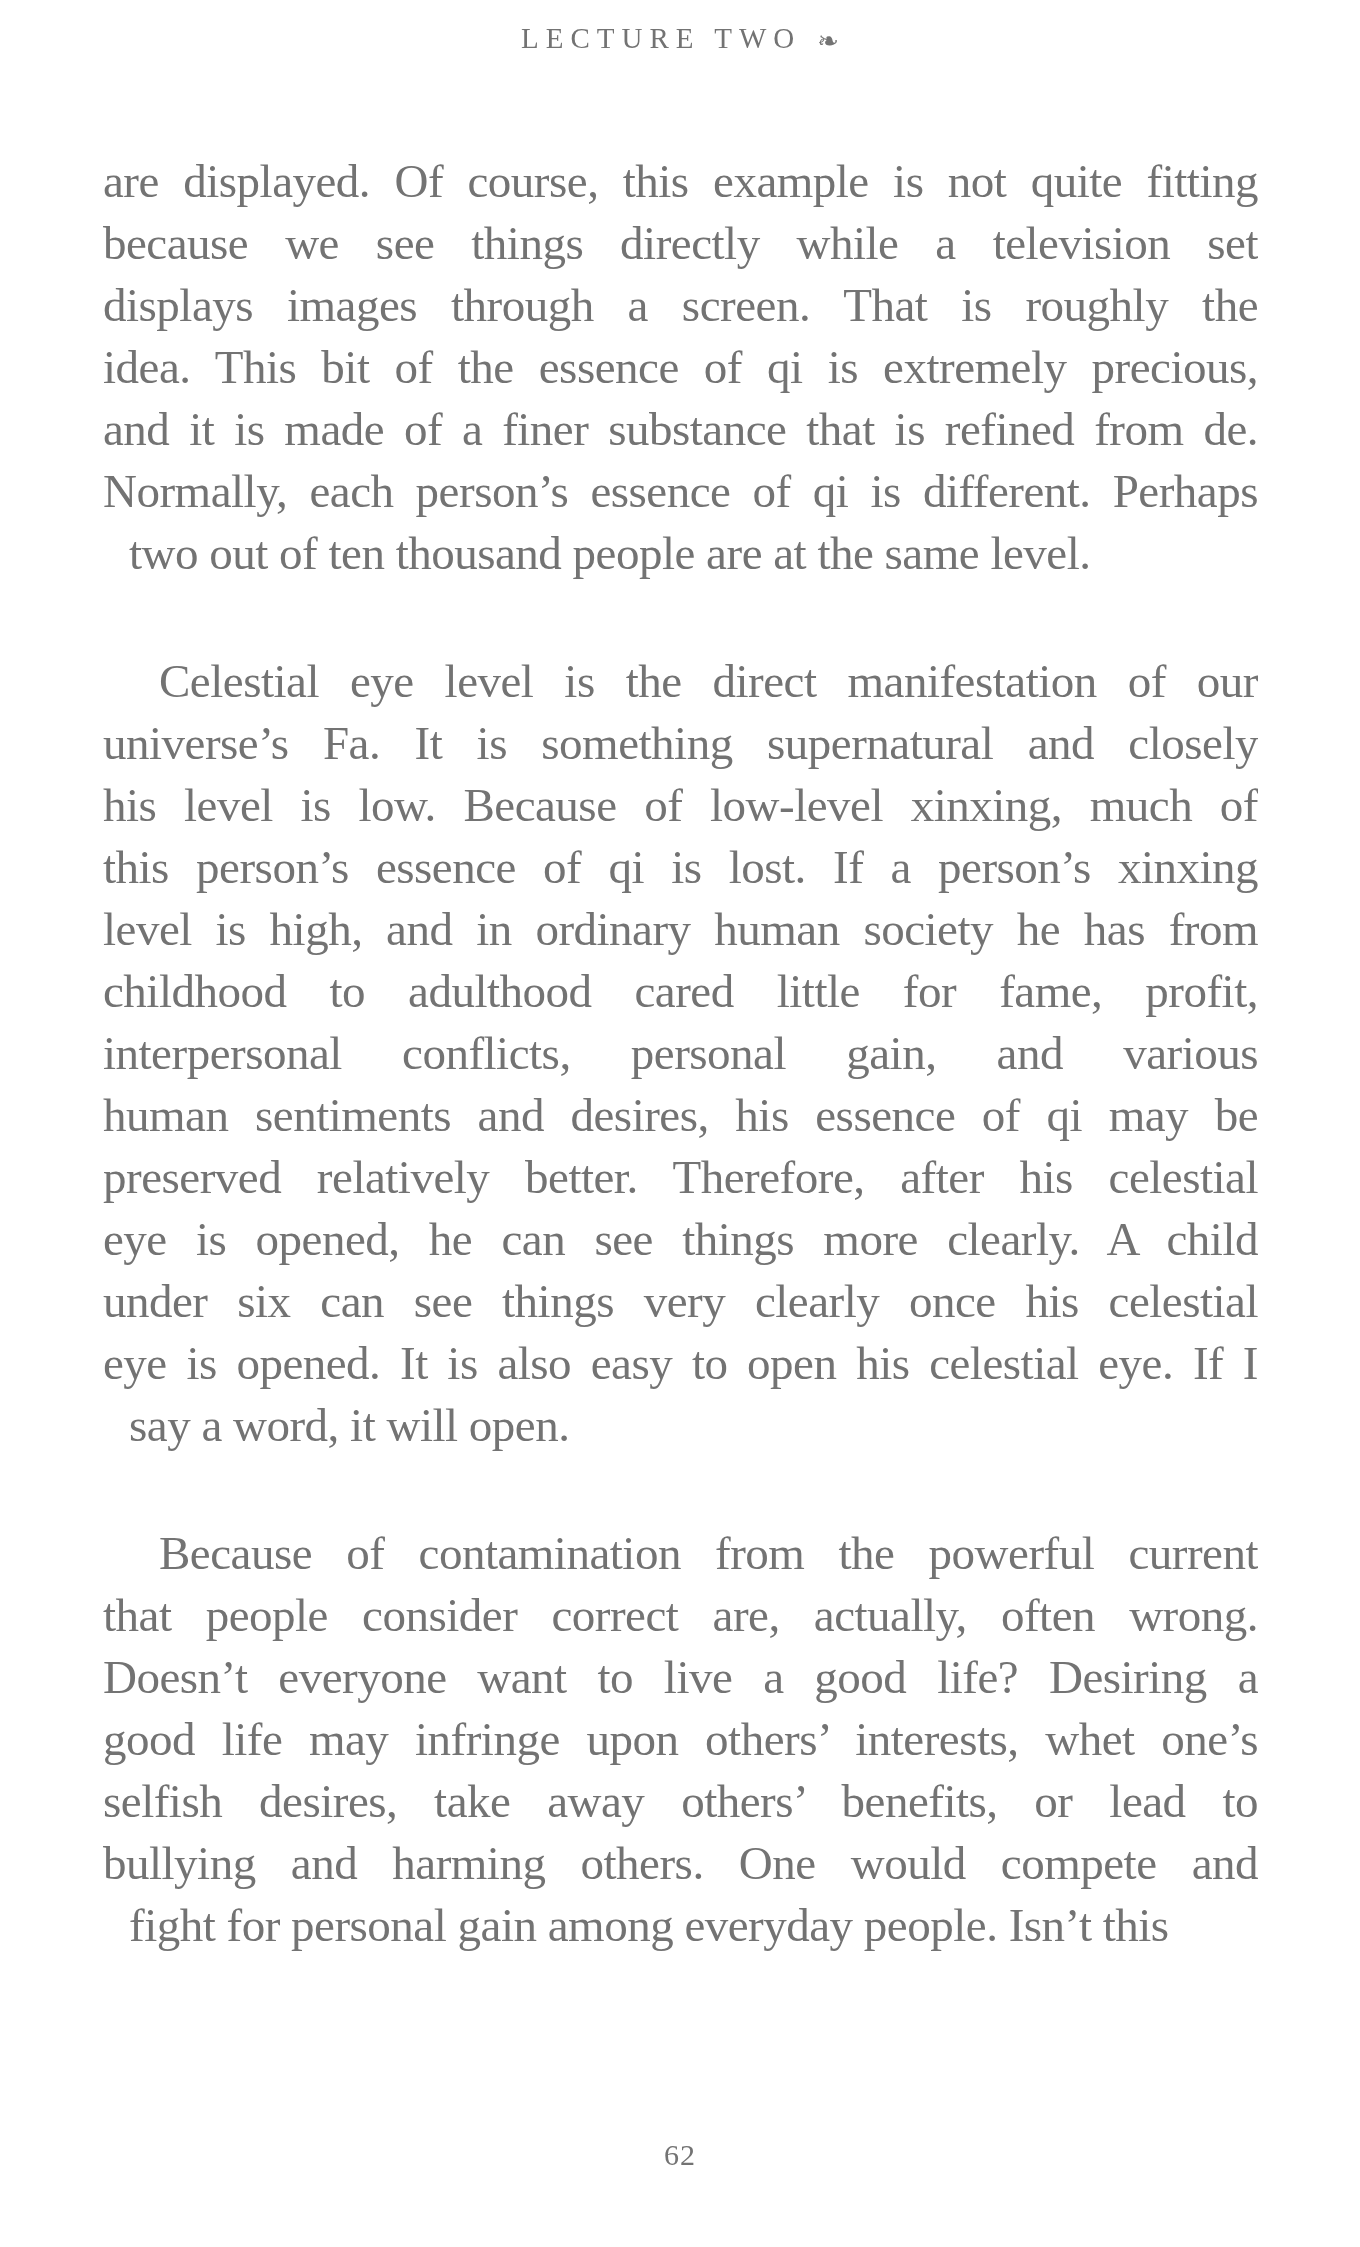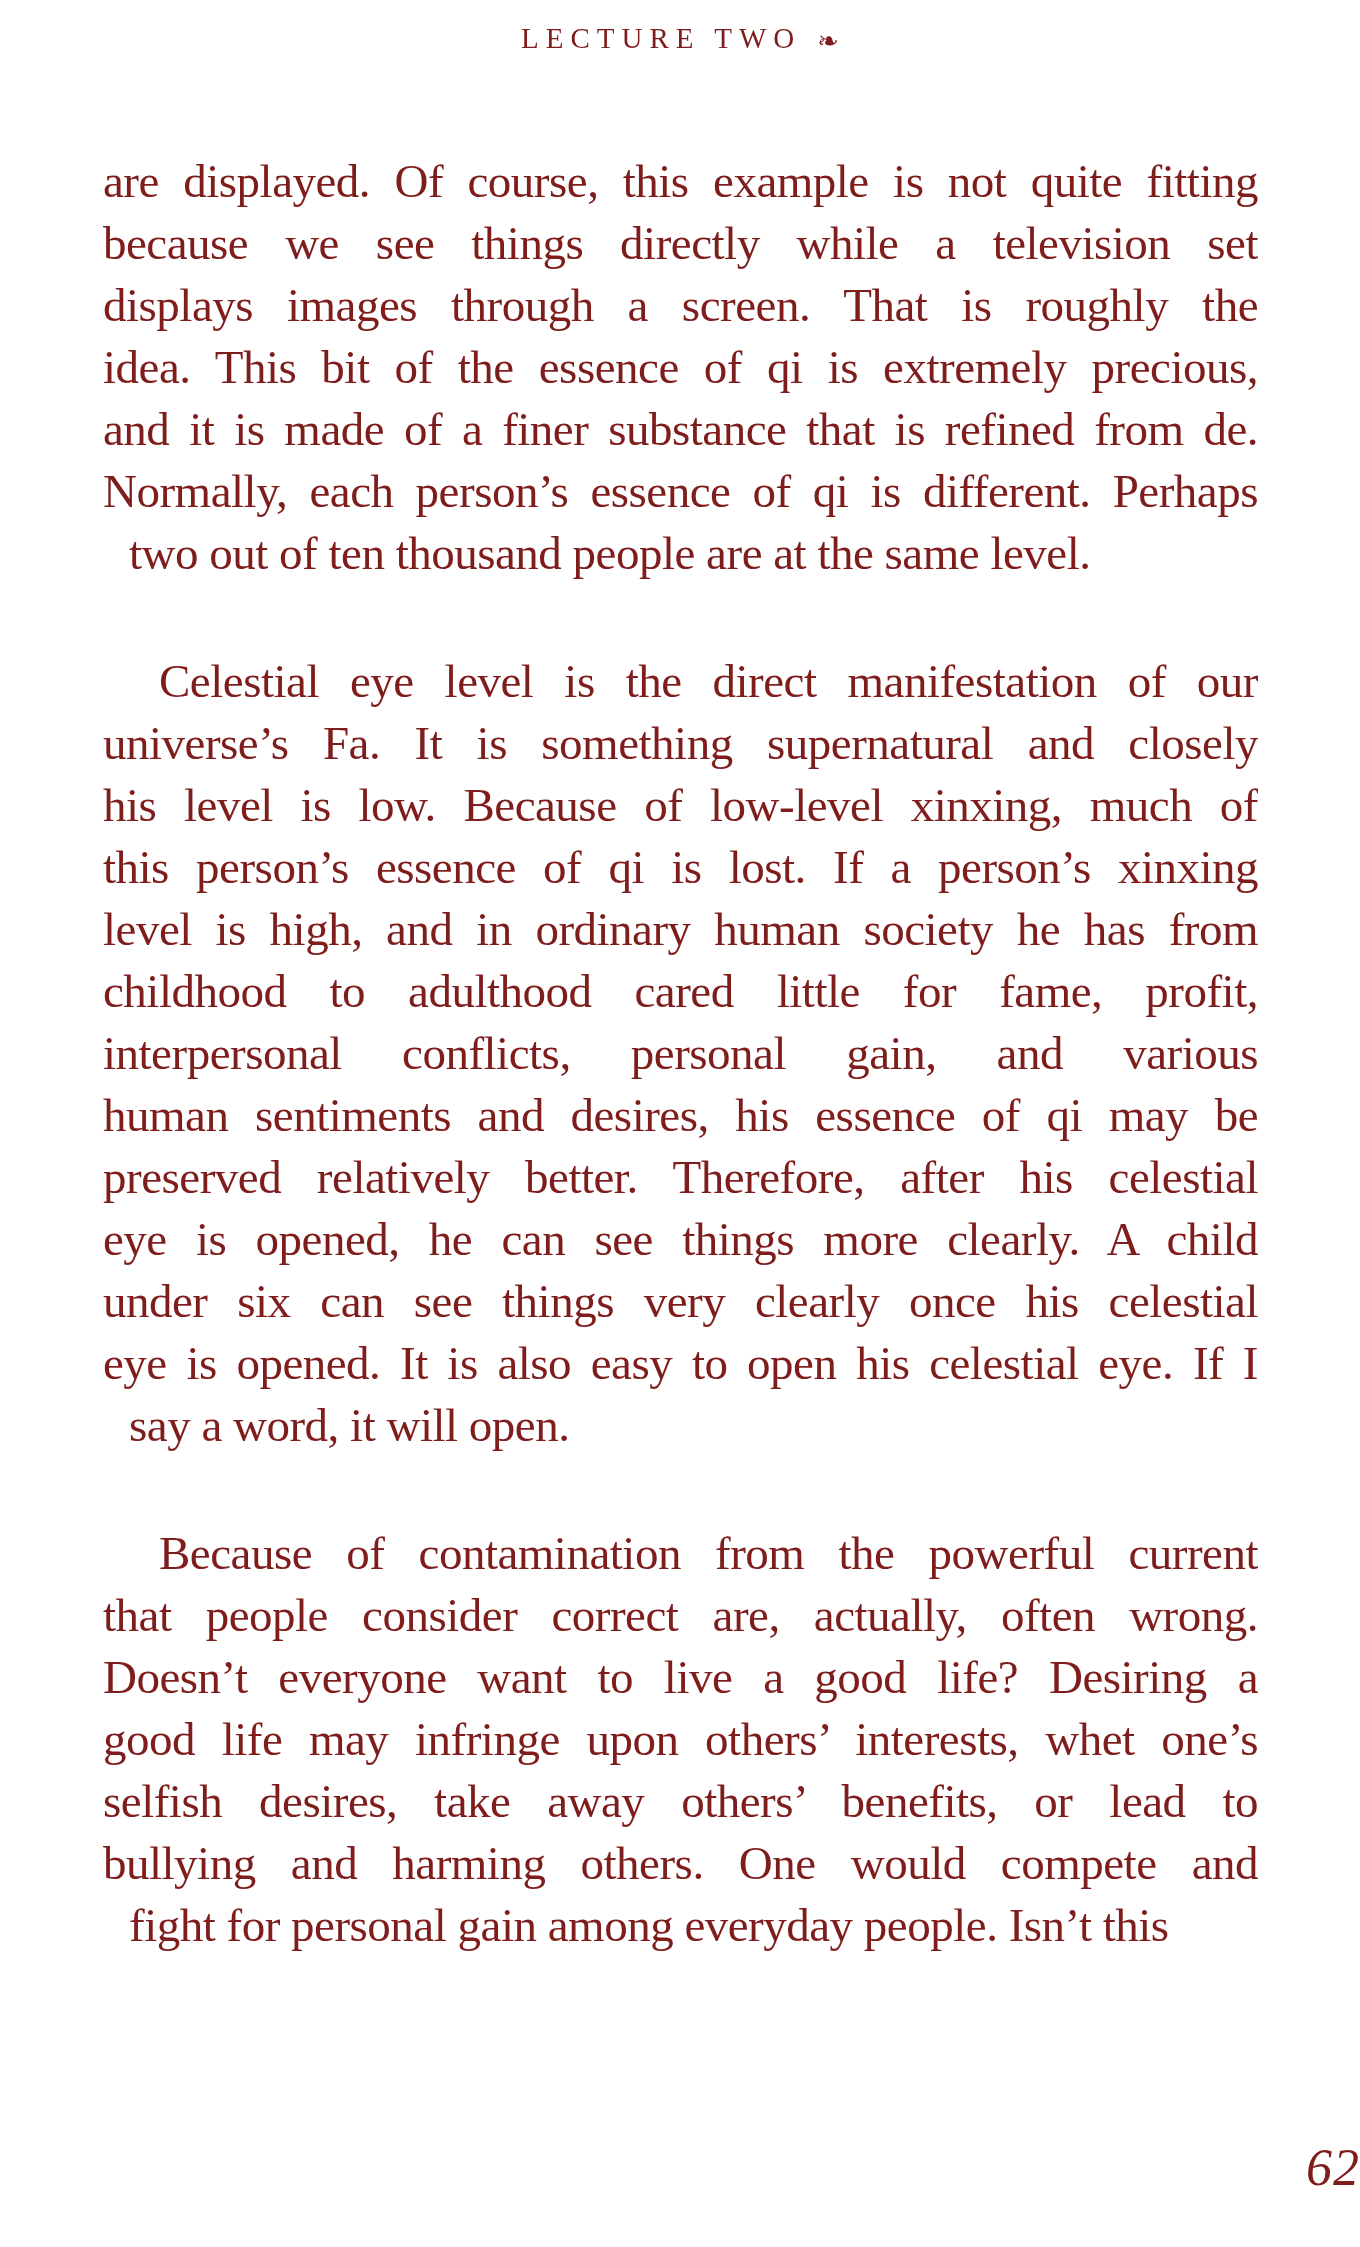--- a/index.html
+++ b/index.html
@@ -5,21 +5,21 @@
   html, body {
     margin: 0;
     padding: 0;
     background: #ffffff;
   }
   .page {
     position: relative;
     width: 1360px;
     height: 2247px;
     background: #ffffff;
-    color: #7f1d1d;
+    color: #737373;
     font-family: "Liberation Serif", "DejaVu Serif", serif;
     overflow: hidden;
   }
   
   .running-head {
     position: absolute;
     top: 22px;
     left: 0;
     right: 0;
     display: flex;
@@ -64,24 +64,23 @@
     white-space: normal;
   }
   .line.last { text-align-last: left; margin-left: 26px; }
   .paragraph.indent .line.first { padding-left: 56px; }
   
   .folio {
     position: absolute;
     top: 2138px;
     left: 0;
     right: 0;
-    text-align: right;
-    font-size: 52px;
+    text-align: center;
+    font-size: 30px;
     letter-spacing: 1px;
-    font-style: italic;
   }
 </style>
 </head>
 <body>
 
 <div class="page">
 
   <header class="running-head">
     <span class="head-label">LECTURE TWO</span>
     <span class="ornament">❧</span>

